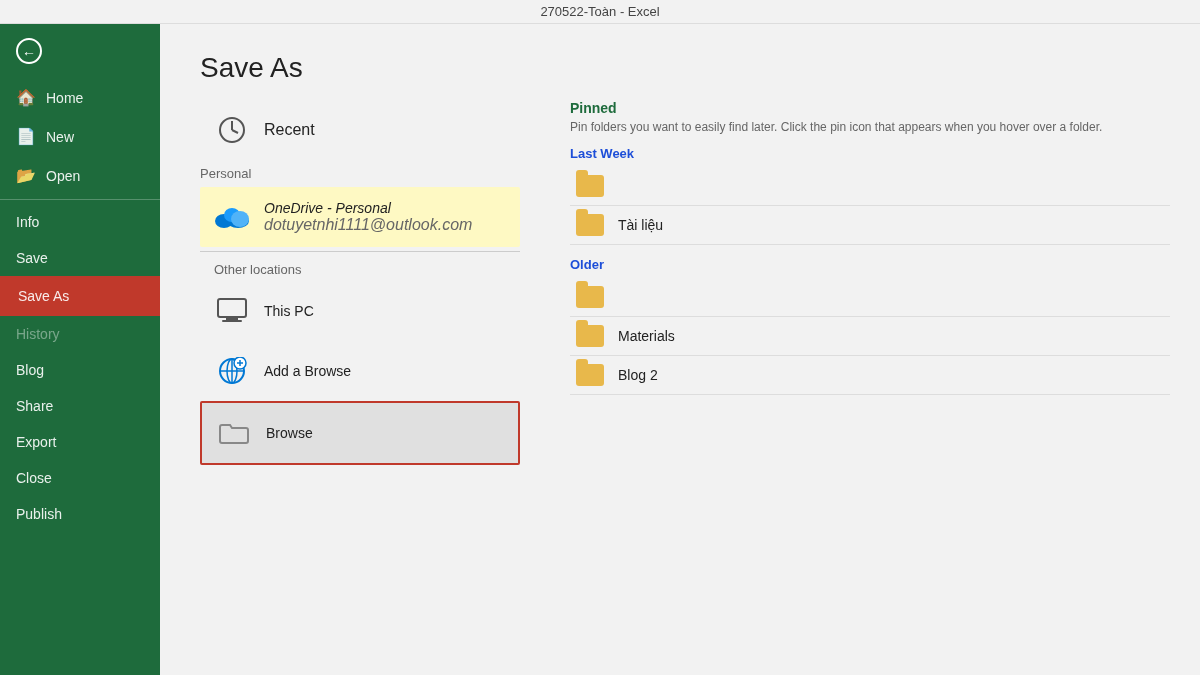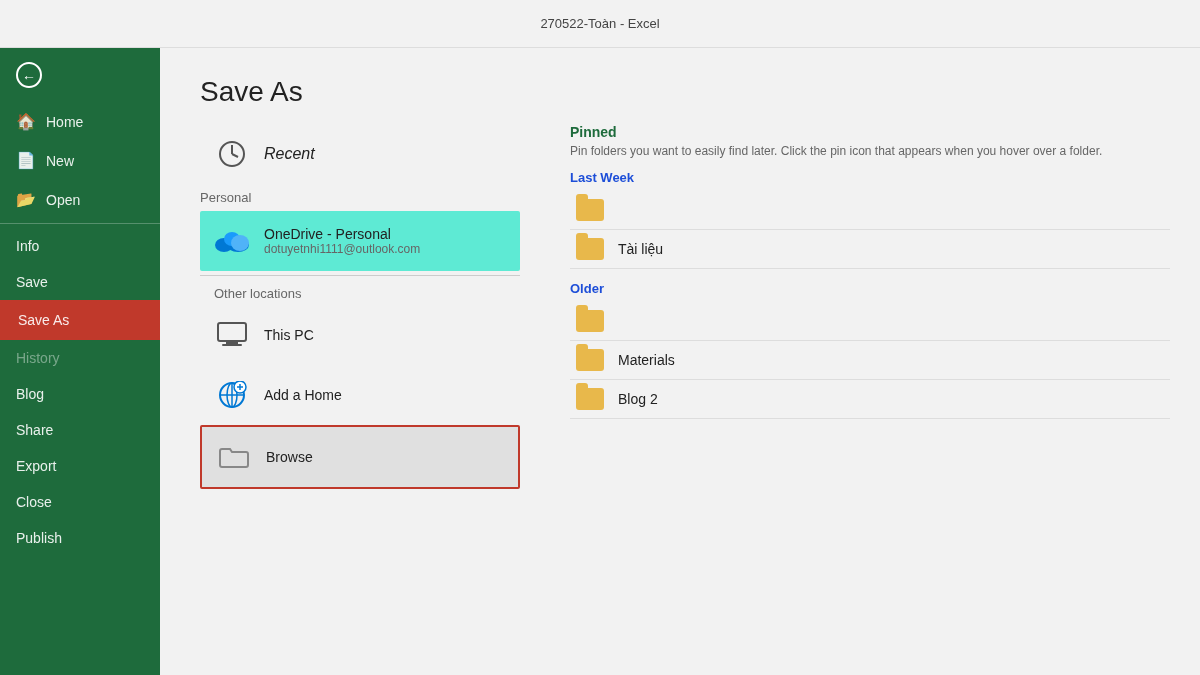--- a/index.html
+++ b/index.html
@@ -1,19 +1,19 @@
 <!DOCTYPE html>
 <html><head>
   <meta charset="utf-8">
   <style>
     * { box-sizing: border-box; margin: 0; padding: 0; }
     body { font-family: 'Segoe UI', Arial, sans-serif; background: #f2f2f2; width: 1200px; height: 675px; overflow: hidden; display: flex; flex-direction: column; }
 
     .title-bar {
-      height: 48px;
+      height: 24px;
       background: #f2f2f2;
       display: flex;
       align-items: center;
       justify-content: center;
       font-size: 13px;
       color: #444;
       border-bottom: 1px solid #ddd;
     }
 
     .main-layout {
@@ -120,21 +120,22 @@
     .location-item {
       display: flex;
       align-items: center;
       gap: 14px;
       padding: 12px 14px;
       cursor: pointer;
       border-radius: 2px;
     }
 
     .location-item.selected {
-      background: #5eead4;
+      background: #fef9c3;
+      font-style: italic;
     }
 
     .location-item.highlighted {
       background: #e0e0e0;
       border: 2px solid #c0392b;
     }
 
     .location-icon {
       width: 36px;
       height: 36px;
@@ -143,21 +144,21 @@
       justify-content: center;
       flex-shrink: 0;
     }
 
     .location-text-main {
       font-size: 14px;
       color: #222;
     }
 
     .location-text-sub {
-      font-size: 12px;
+      font-size: 16px;
       color: #666;
     }
 
     .location-separator {
       border: none;
       border-top: 1px solid #ccc;
       margin: 4px 0;
     }
 
     .other-loc-label {
@@ -293,21 +294,21 @@
       <div class="locations-panel">
 
         <div class="location-item" style="margin-bottom:6px;">
           <div class="location-icon">
             <svg width="30" height="30" viewBox="0 0 30 30" fill="none">
               <circle cx="15" cy="15" r="12" stroke="#555" stroke-width="2" fill="none"></circle>
               <line x1="15" y1="6" x2="15" y2="15" stroke="#555" stroke-width="2"></line>
               <line x1="15" y1="15" x2="21" y2="18" stroke="#555" stroke-width="2"></line>
             </svg>
           </div>
-          <span style="font-size:16px; color:#222;font-style:italic;">Recent</span>
+          <span style="font-size:16px; color:#222;">Recent</span>
         </div>
 
         <div class="location-section-title">Personal</div>
 
         <div class="location-item selected">
           <div class="location-icon">
             <svg width="36" height="24" viewBox="0 0 36 24">
               <ellipse cx="10" cy="16" rx="9" ry="7" fill="#0078d4"></ellipse>
               <ellipse cx="24" cy="16" rx="11" ry="7" fill="#0078d4"></ellipse>
               <ellipse cx="18" cy="10" rx="8" ry="7" fill="#1a9bfc"></ellipse>
@@ -340,21 +341,21 @@
             <svg width="32" height="28" viewBox="0 0 32 28">
               <circle cx="16" cy="14" r="12" fill="none" stroke="#0078d4" stroke-width="2"></circle>
               <ellipse cx="16" cy="14" rx="5" ry="12" fill="none" stroke="#0078d4" stroke-width="1.5"></ellipse>
               <line x1="4" y1="14" x2="28" y2="14" stroke="#0078d4" stroke-width="1.5"></line>
               <line x1="16" y1="2" x2="16" y2="26" stroke="#0078d4" stroke-width="1.5"></line>
               <circle cx="24" cy="6" r="6" fill="white" stroke="#0078d4" stroke-width="1.5"></circle>
               <line x1="24" y1="3" x2="24" y2="9" stroke="#0078d4" stroke-width="1.5"></line>
               <line x1="21" y1="6" x2="27" y2="6" stroke="#0078d4" stroke-width="1.5"></line>
             </svg>
           </div>
-          <span class="location-text-main">Add a Home</span>
+          <span class="location-text-main">Add a Browse</span>
         </div>
 
         <div class="location-item highlighted">
           <div class="location-icon">
             <svg width="32" height="28" viewBox="0 0 32 28">
               <path d="M2 8 Q2 6 4 6 L12 6 L14 9 L28 9 Q30 9 30 11 L30 22 Q30 24 28 24 L4 24 Q2 24 2 22 Z" fill="none" stroke="#888" stroke-width="2"></path>
             </svg>
           </div>
           <span class="location-text-main">Browse</span>
         </div>

